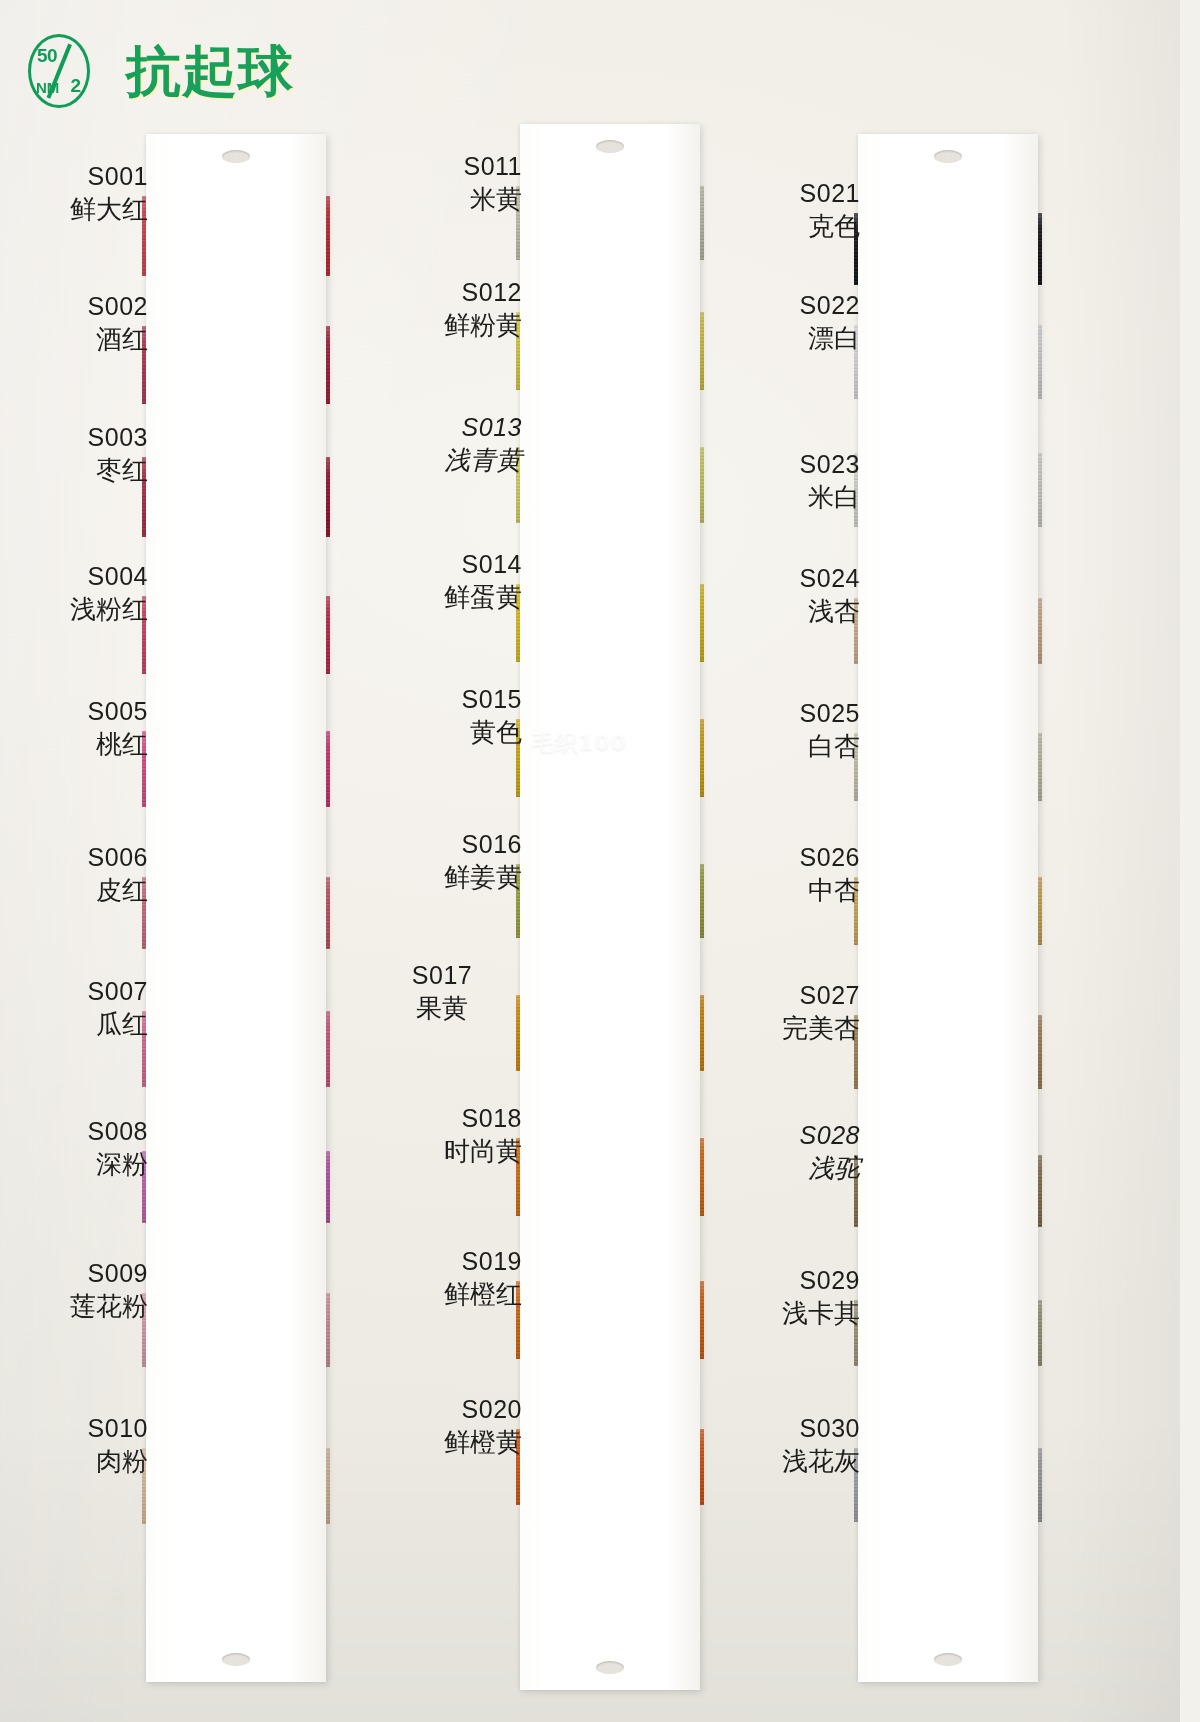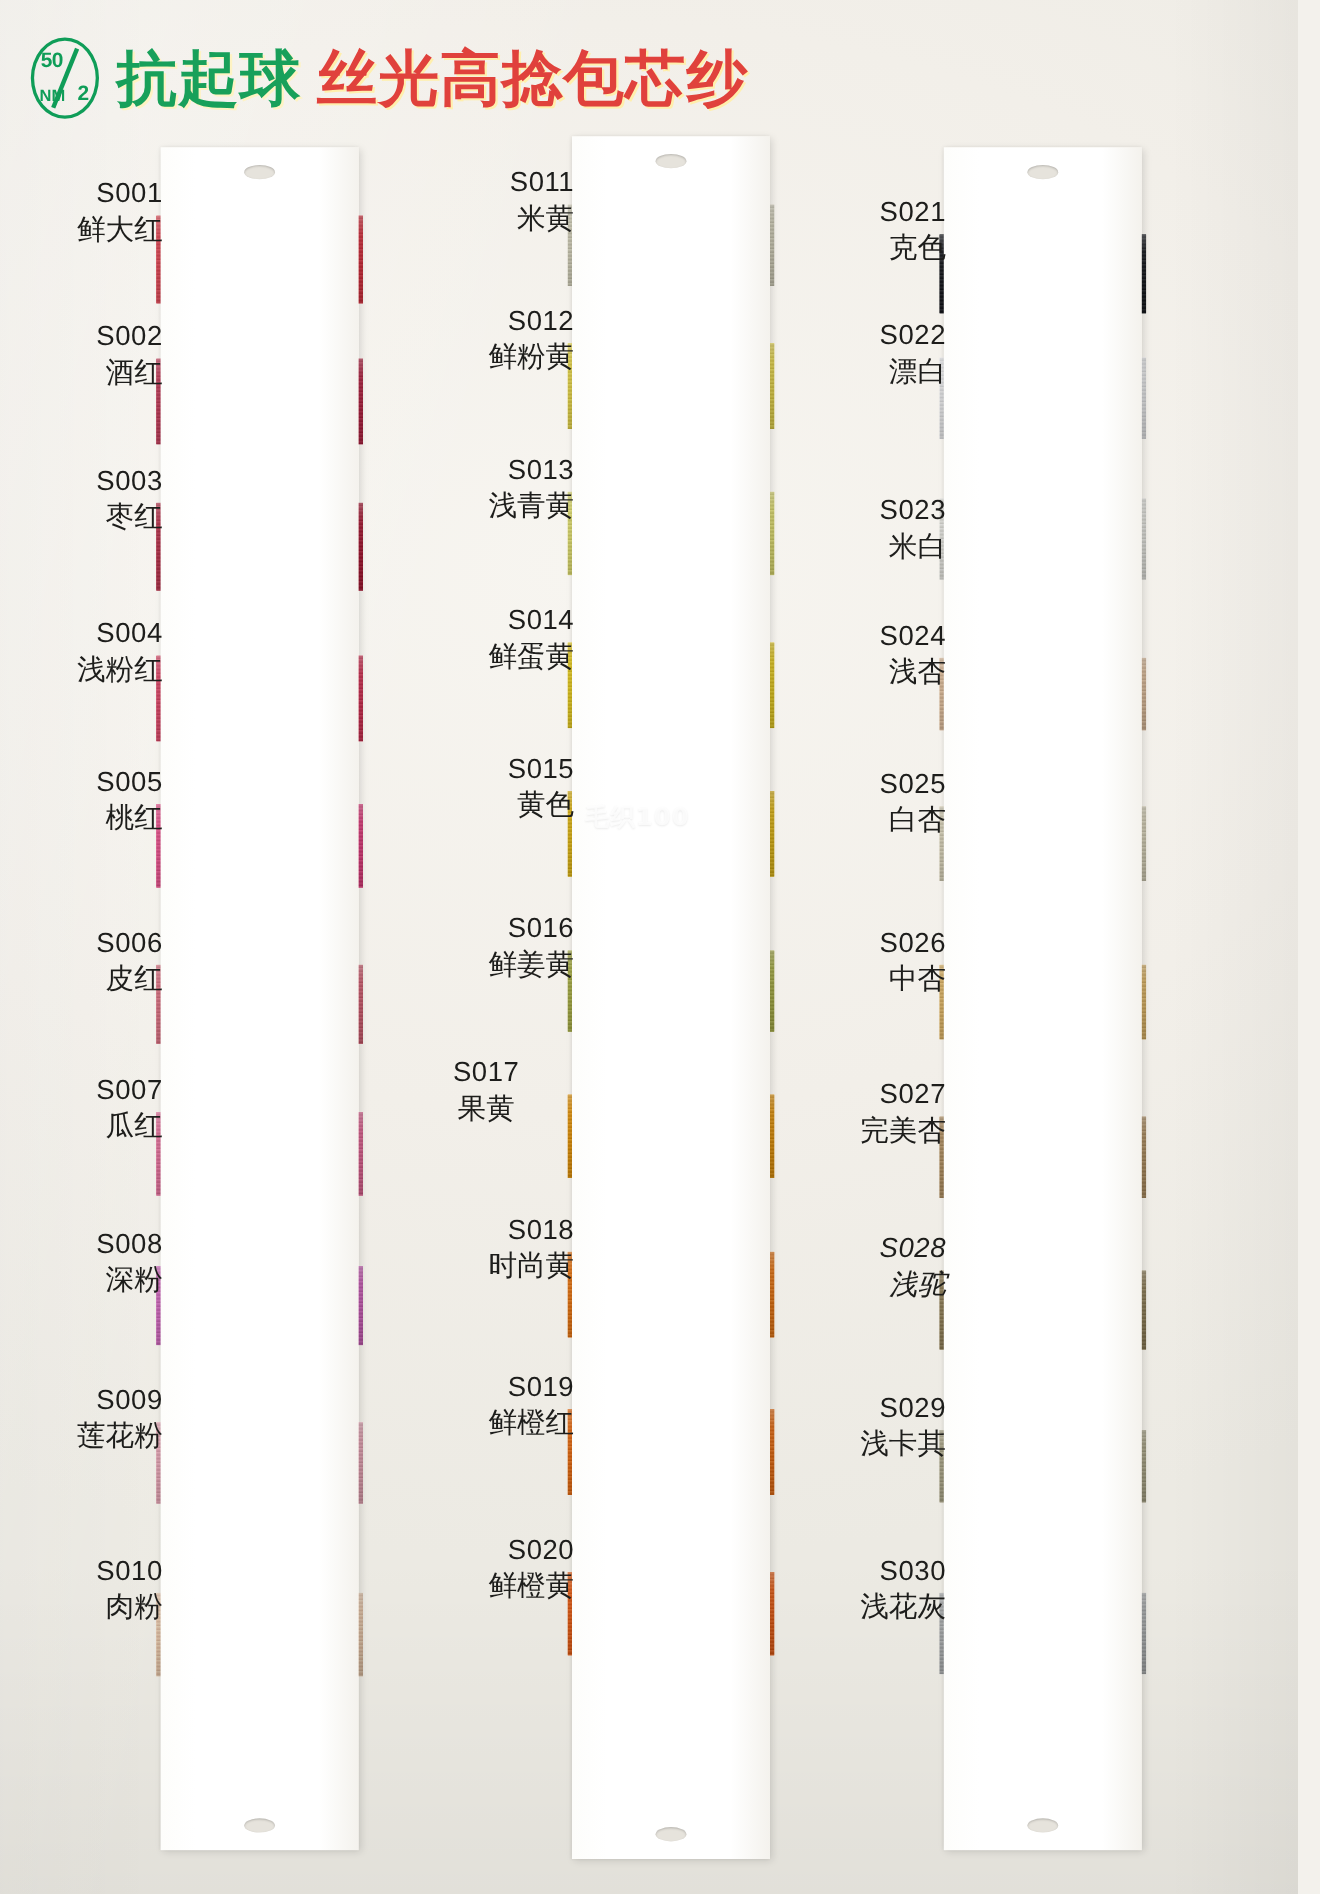--- a/index.html
+++ b/index.html
@@ -67,20 +67,21 @@
     left: 5px; bottom: 10px;
     font-size: 15px; font-weight: 700; color: #0f9d58;
     line-height: 1;
   }
   .title-word {
     font-family: Liberation Sans, sans-serif;
     font-size: 55px;
     font-weight: 700;
     letter-spacing: 1px;
     line-height: 1;
+    margin-left: 20px;
   }
   #title-green {
     color: #18a05a;
     text-shadow: 2px 2px 0 rgba(255,243,190,0.9);
     margin-right: 14px;
   }
   #title-red {
     color: #e0413c;
     text-shadow: 2px 2px 0 rgba(255,238,170,0.95);
   }
@@ -181,21 +182,20 @@
 <div id="page">
 
   <div id="header">
     <div id="count-badge">
       <span class="num-top">50</span>
       <span class="slash"></span>
       <span class="denom-left">NM</span>
       <span class="num-bot">2</span>
     </div>
     <span class="title-word" id="title-green">抗起球</span>
-    <span class="title-word" id="title-red">丝光高捻包芯纱</span>
   </div>
 
   <div class="strip" id="strip-1">
     <span class="punch top"></span>
     <span class="punch bottom"></span>
   </div>
   <div class="strip" id="strip-2">
     <span class="punch top"></span>
     <span class="punch bottom"></span>
   </div>
@@ -324,21 +324,21 @@
       <div class="label col2-label" style="top: 278px;">
         <span class="code">S012</span>
         <span class="name">鲜粉黄</span>
       </div>
       <div class="band" style="left: 516px; top: 447px; height: 76px;">
         <div class="yarn" style="background: repeating-linear-gradient(rgb(254, 252, 142) 0px, rgb(238, 236, 126) 1.4px, rgb(220, 218, 108) 2.6px, rgb(238, 236, 126) 3.4px) rgb(238, 236, 126);"></div>
         <div class="sheen"></div>
         <div class="edgeL"></div>
         <div class="edgeR"></div>
       </div>
-      <div class="label col2-label" style="top: 413px;">
+      <div class="label col2-label" style="top: 413px; font-style: italic;">
         <span class="code">S013</span>
         <span class="name">浅青黄</span>
       </div>
       <div class="band" style="left: 516px; top: 584px; height: 78px;">
         <div class="yarn" style="background: repeating-linear-gradient(rgb(255, 232, 62) 0px, rgb(244, 216, 46) 1.4px, rgb(226, 198, 28) 2.6px, rgb(244, 216, 46) 3.4px) rgb(244, 216, 46);"></div>
         <div class="sheen"></div>
         <div class="edgeL"></div>
         <div class="edgeR"></div>
       </div>
       <div class="label col2-label" style="top: 550px;">

